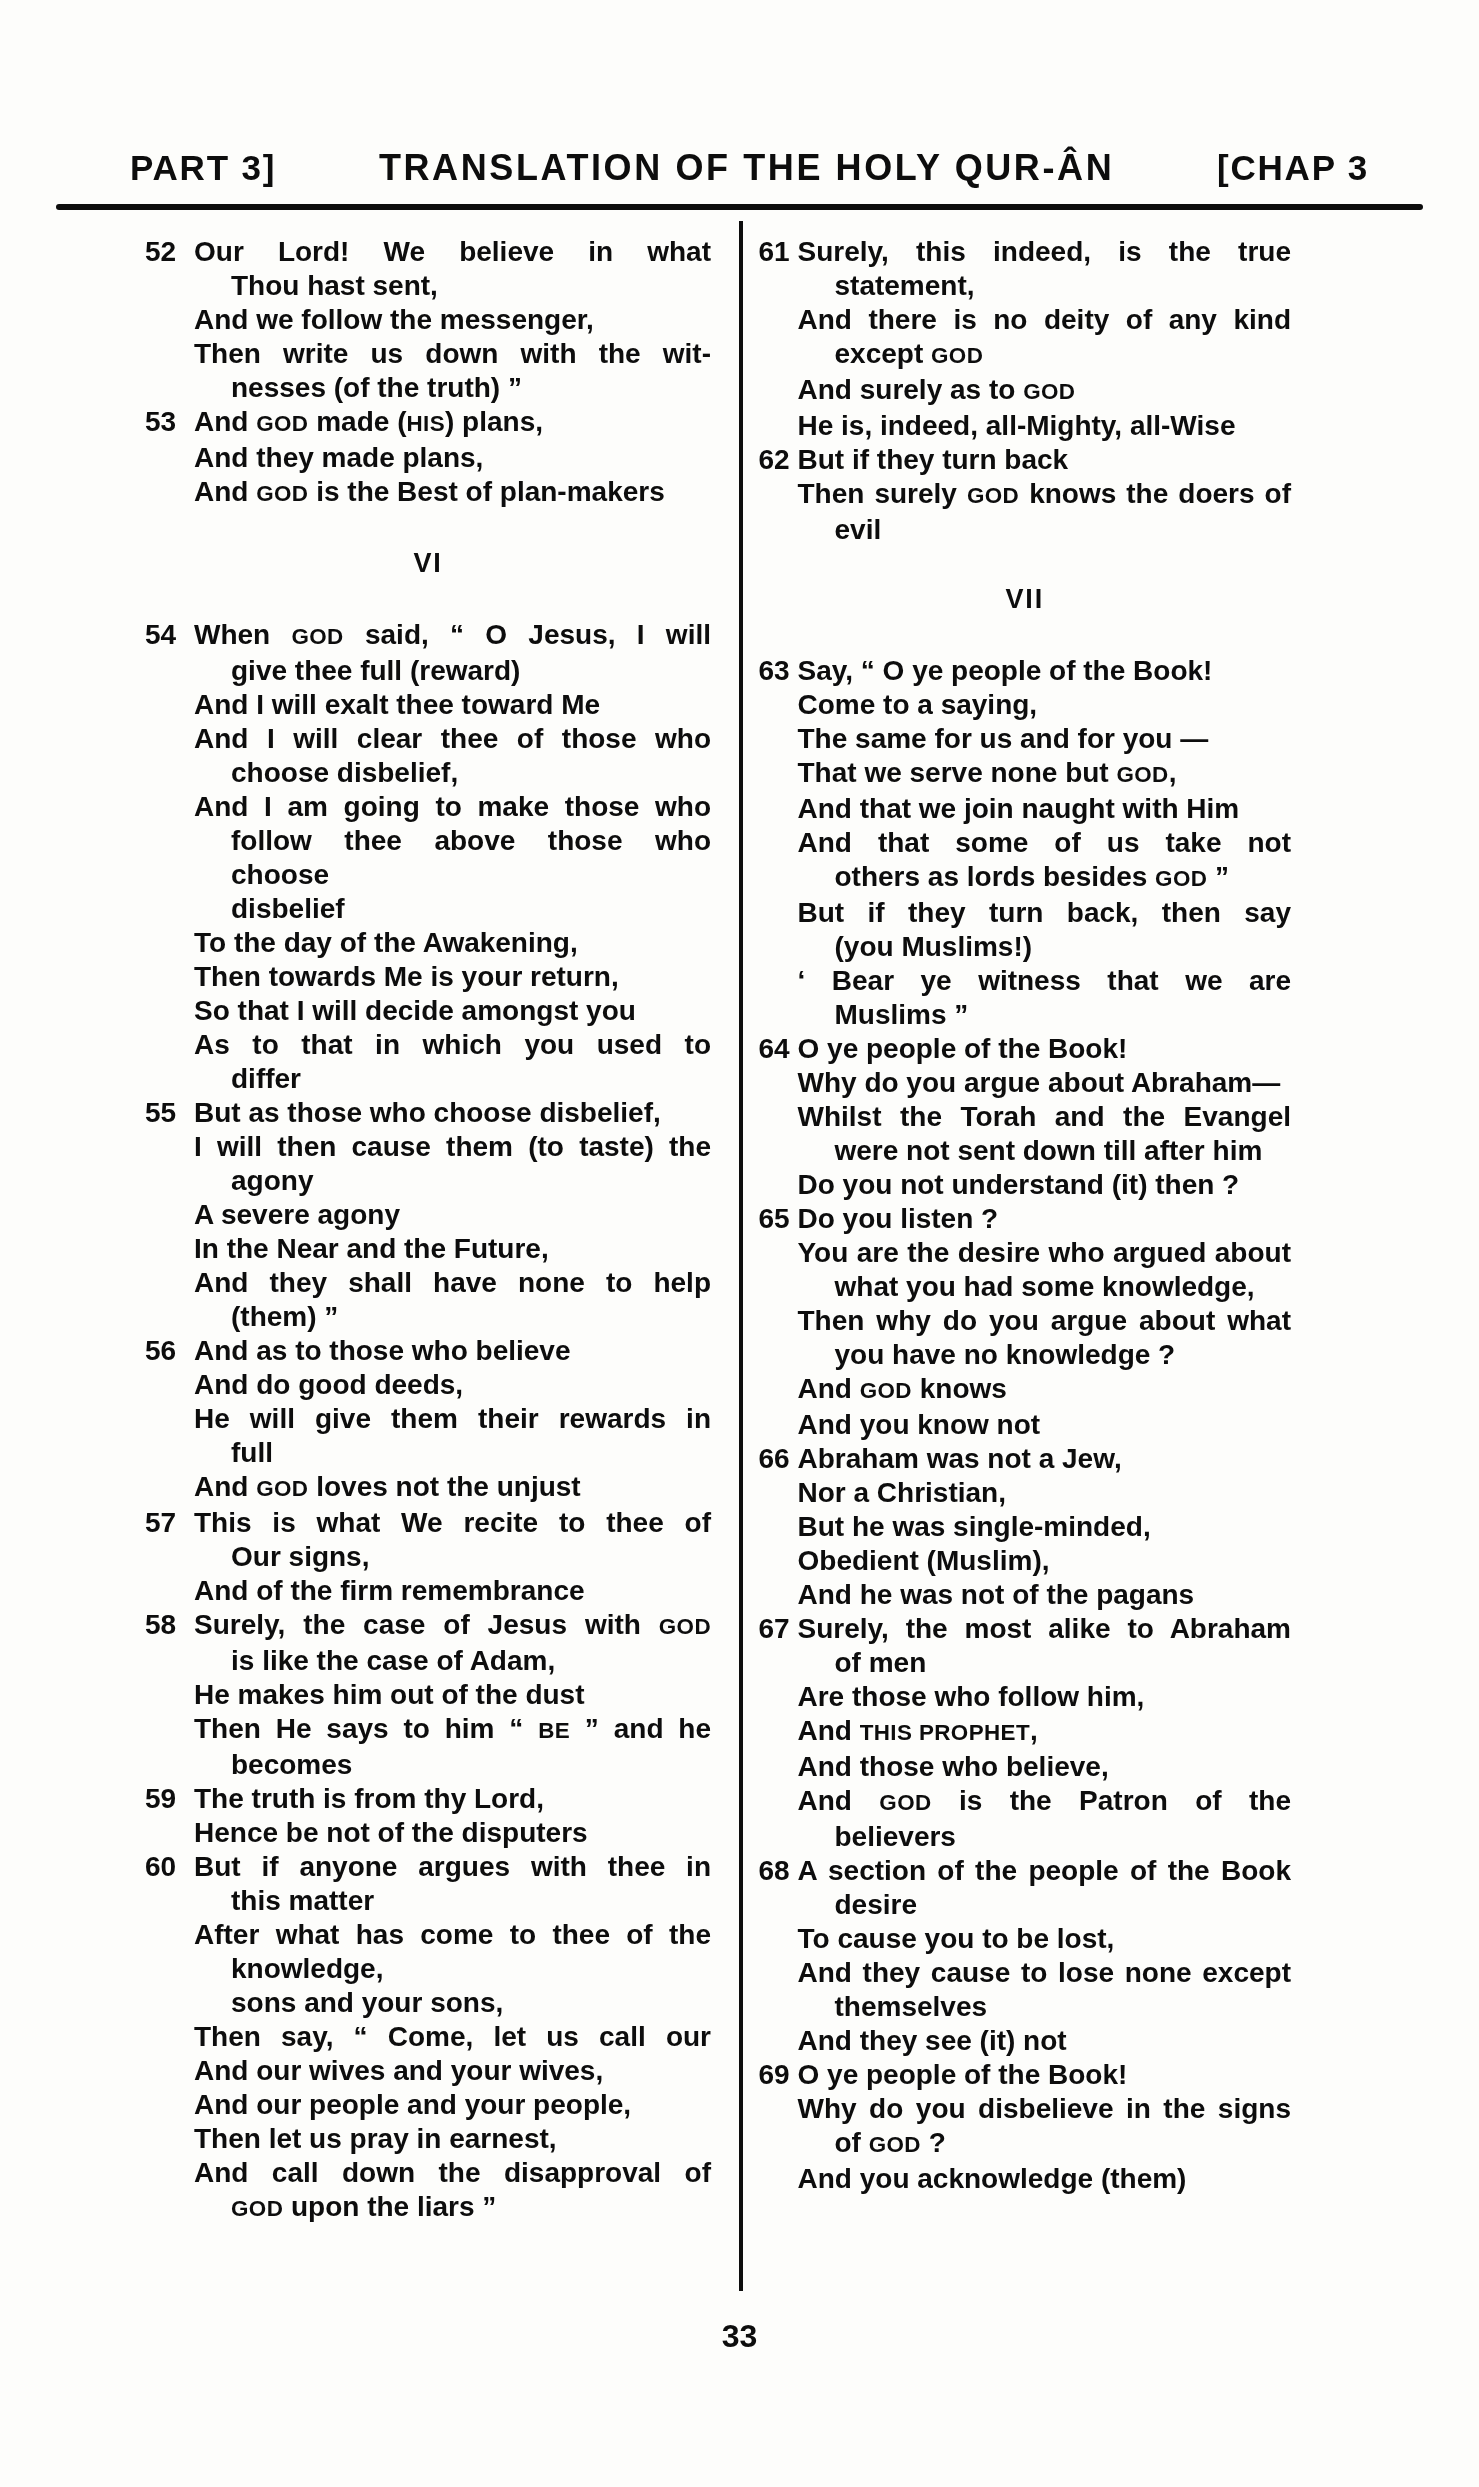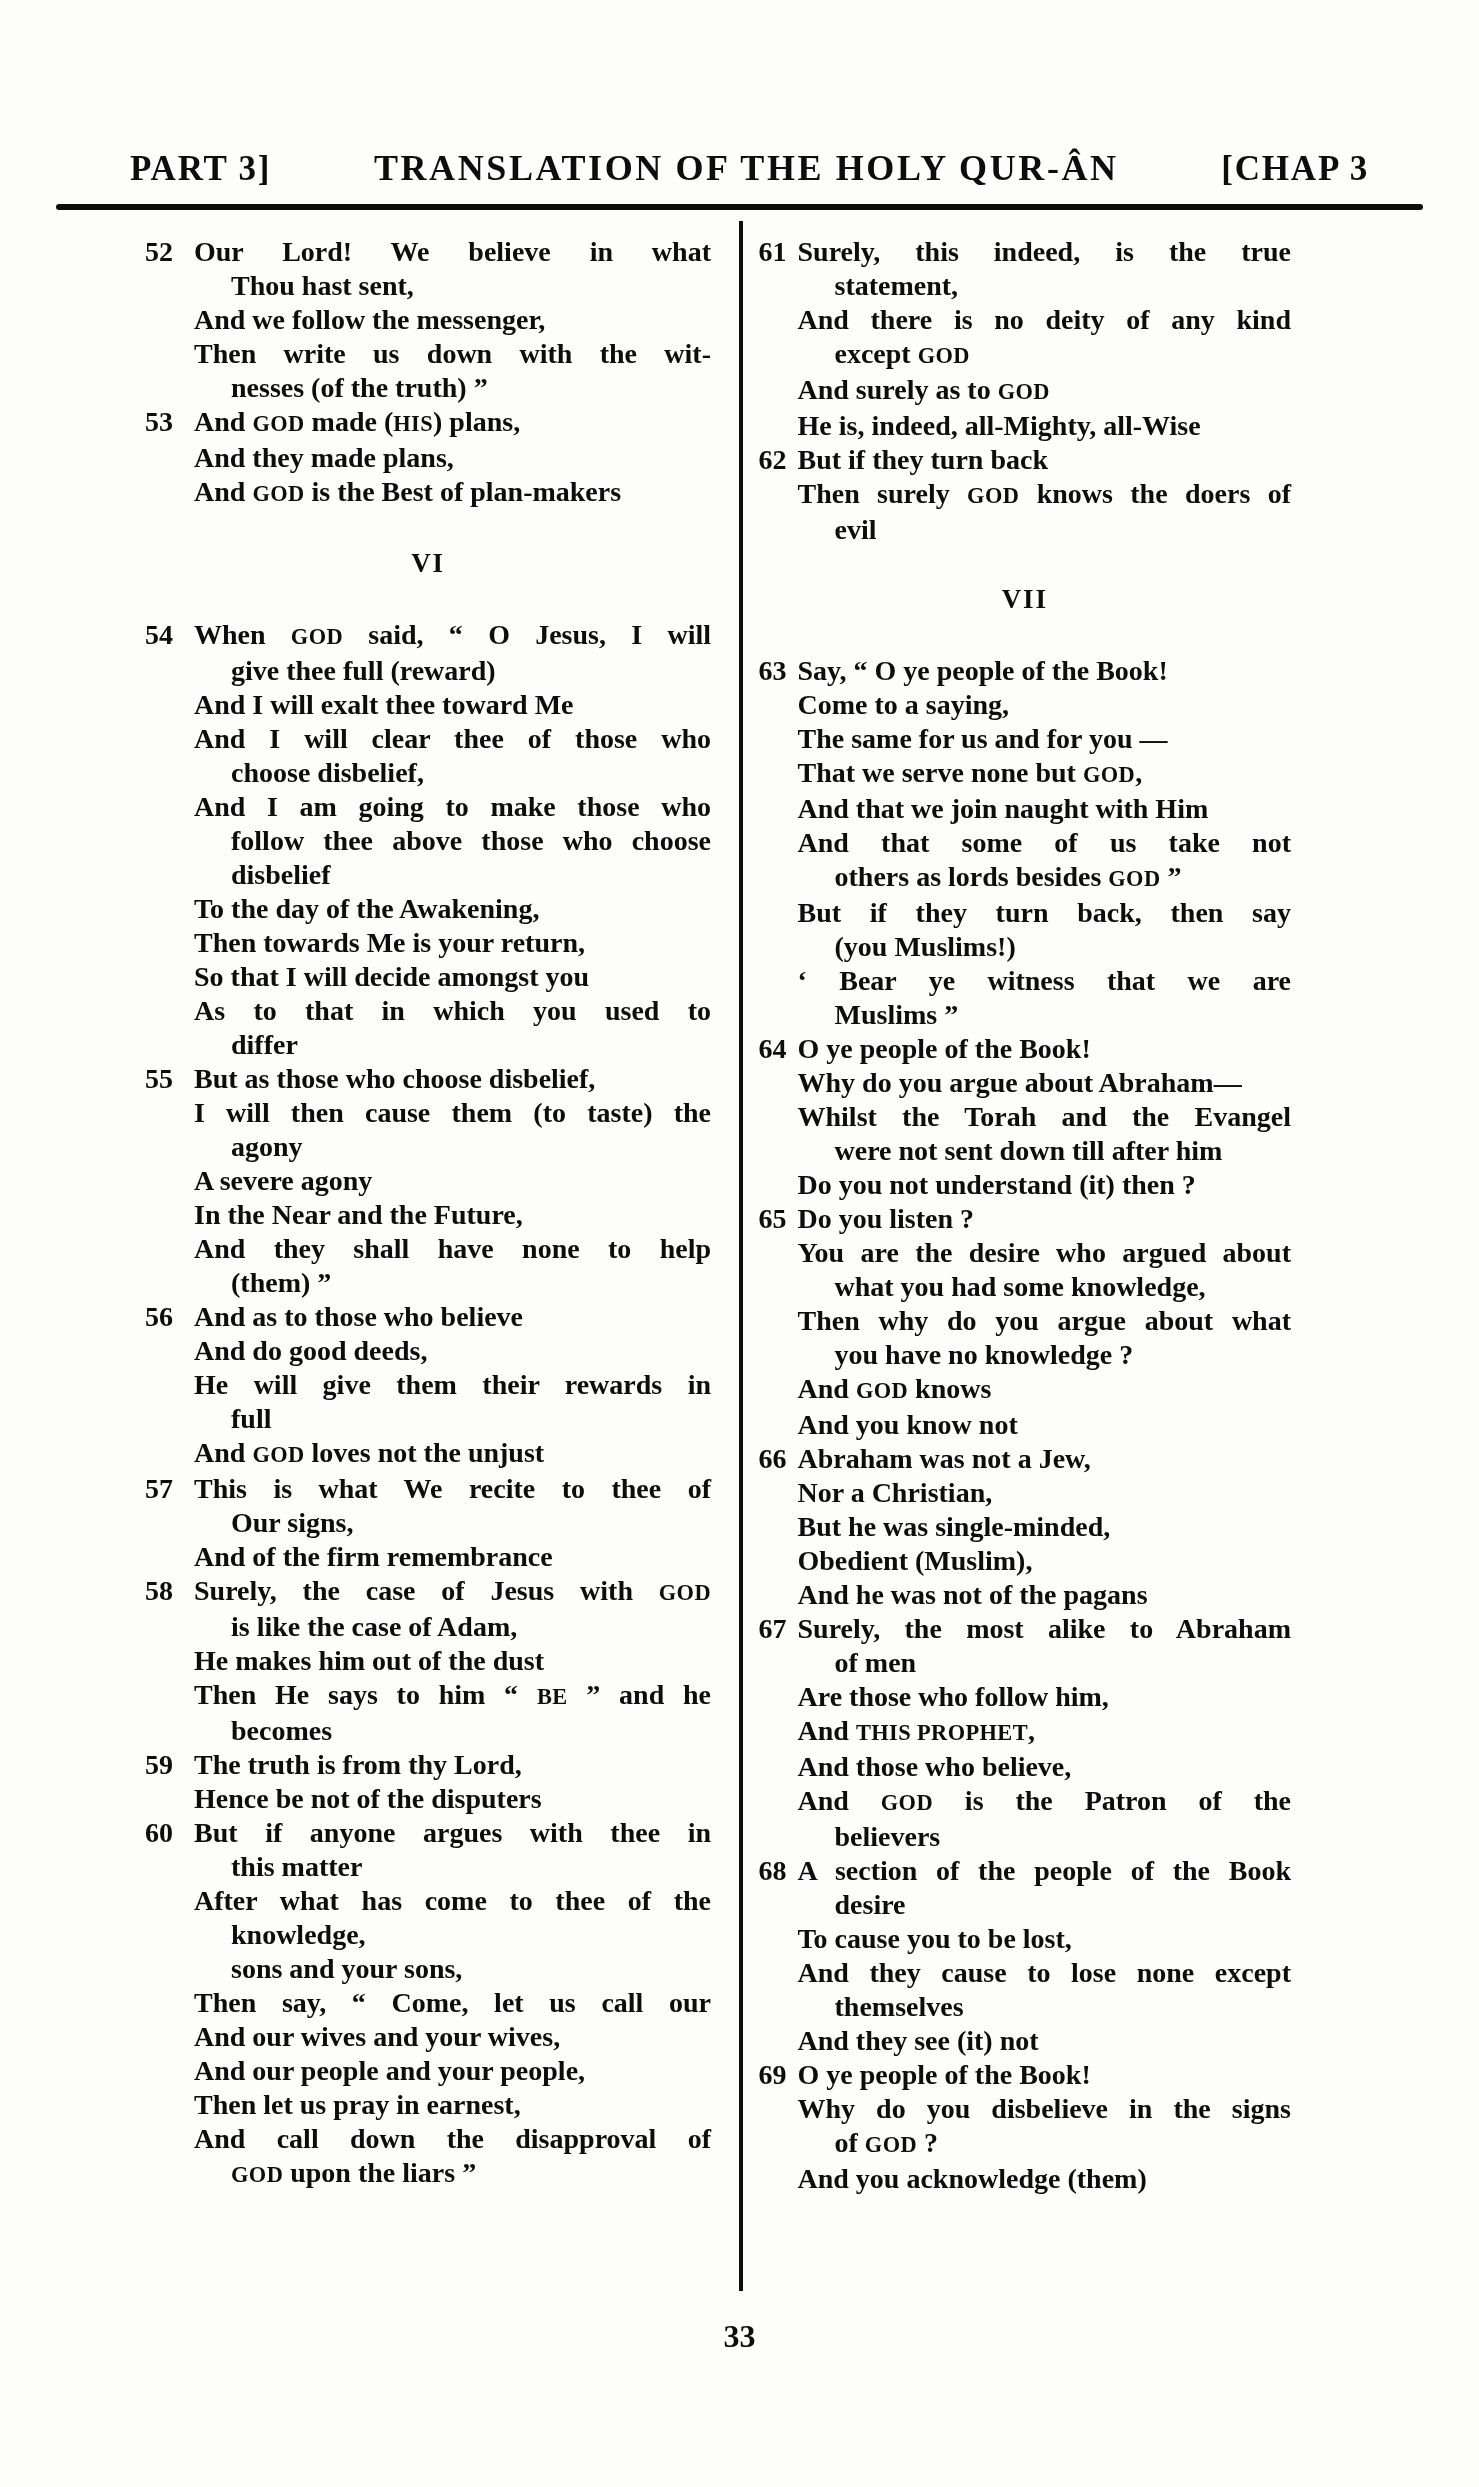--- a/index.html
+++ b/index.html
@@ -1,20 +1,20 @@
 <!DOCTYPE html>
 <html style="font-size:14px"><head>
 <meta charset="utf-8">
 <style>
   html,body { margin:0; padding:0; }
   body { background:#e8e8e4; }
   .page {
     position:relative; width:1479px; height:2487px;
     background:#fdfdfb; color:#0d0d0d; overflow:hidden;
-    font-family:Liberation Serif, serif; font-weight:700;
+    font-family:Liberation Sans, sans-serif; font-weight:700;
   }
   .hdr {
     position:absolute; top:147px; left:130px; width:1239px;
     display:flex; justify-content:space-between; align-items:baseline;
   }
   .hl,.hr { font-size:35px; letter-spacing:1.8px; white-space:nowrap; }
   .ht { flex:1; text-align:center; font-size:36px; letter-spacing:2.6px; white-space:nowrap; }
   .rule {
     position:absolute; top:204px; left:56px; width:1367px; height:6.1px;
     background:#0d0d0d; border-radius:3.5px;

